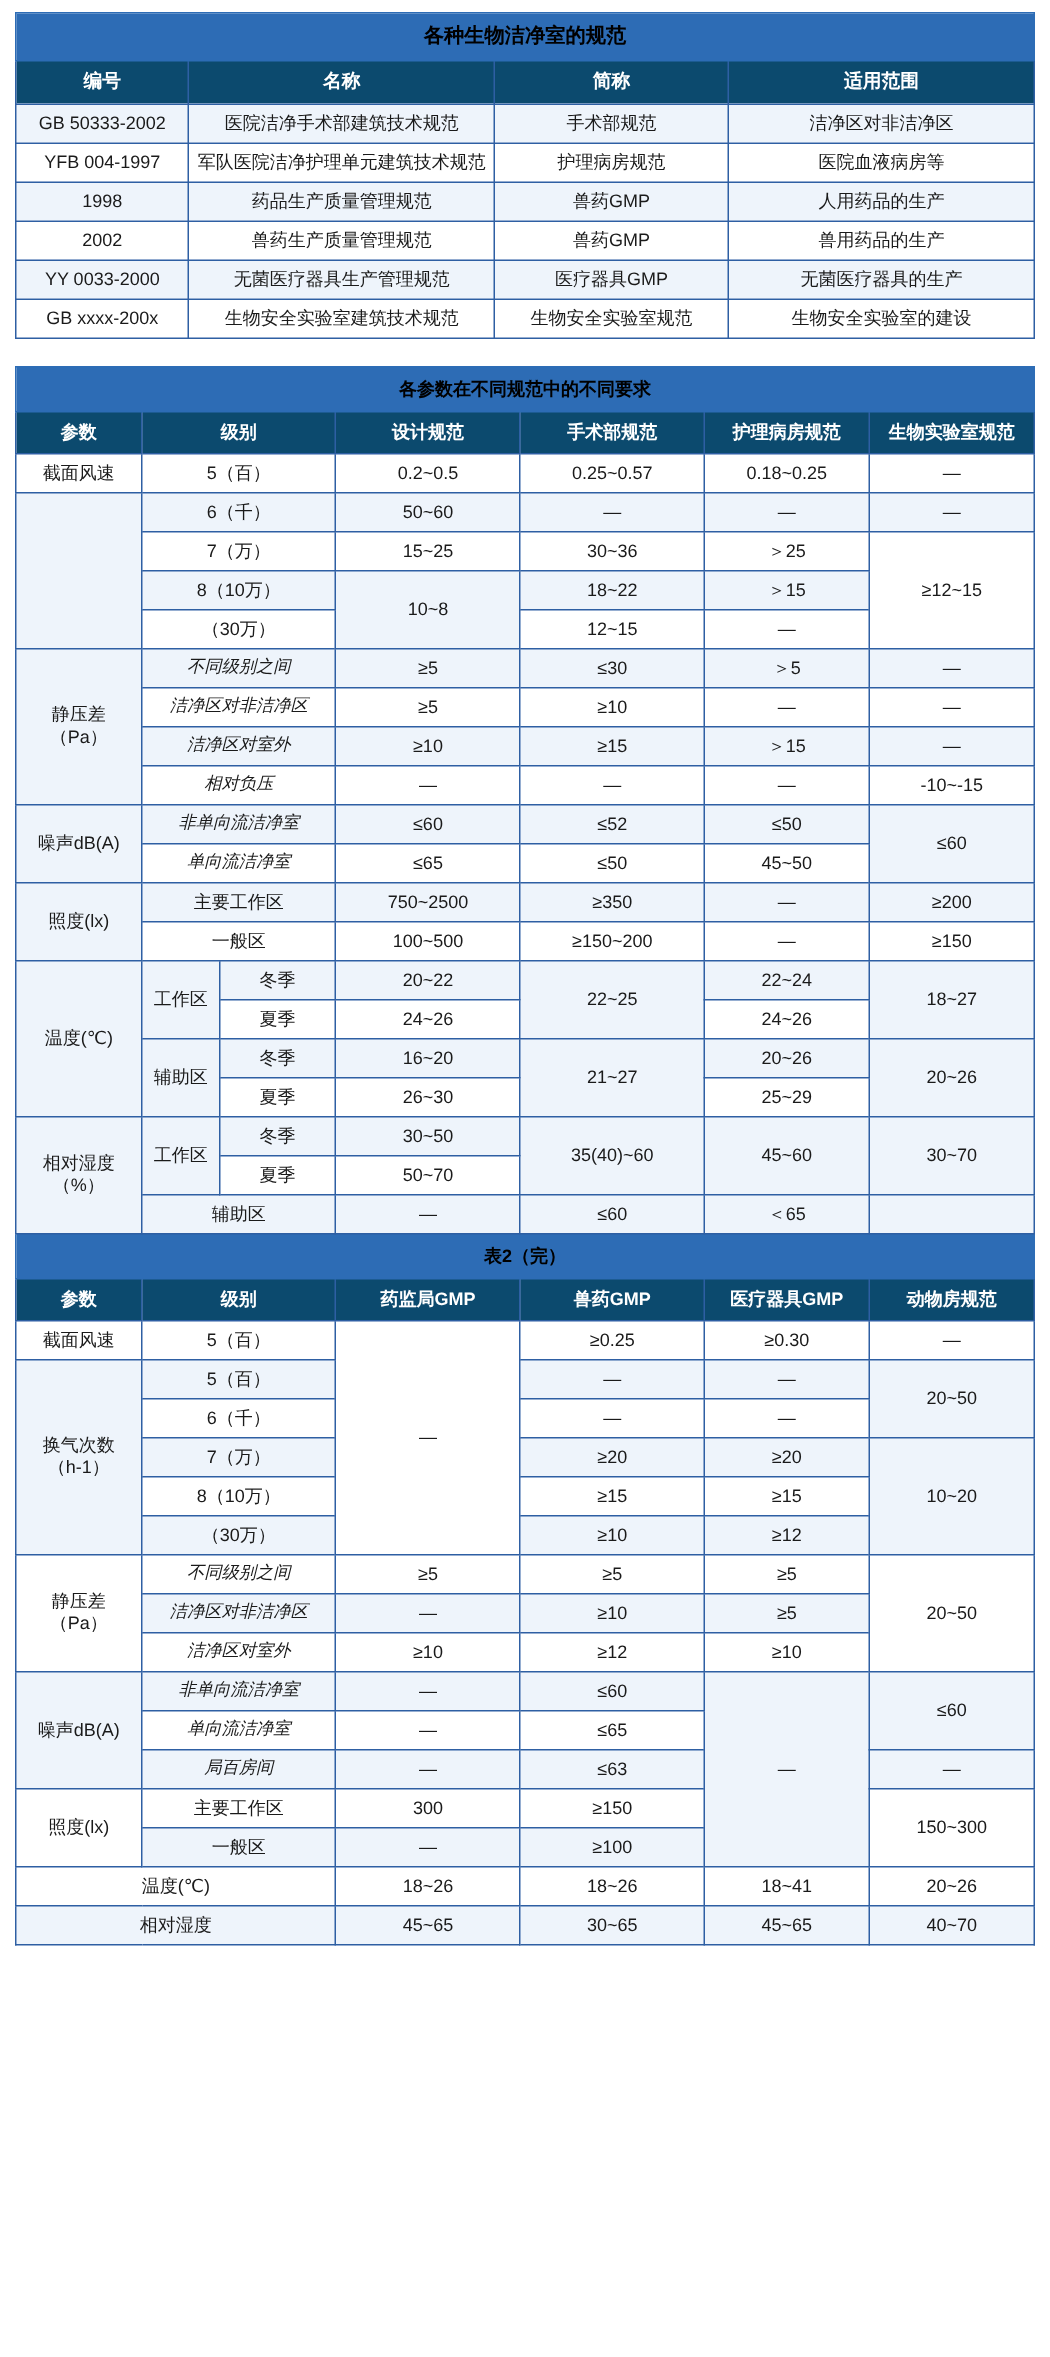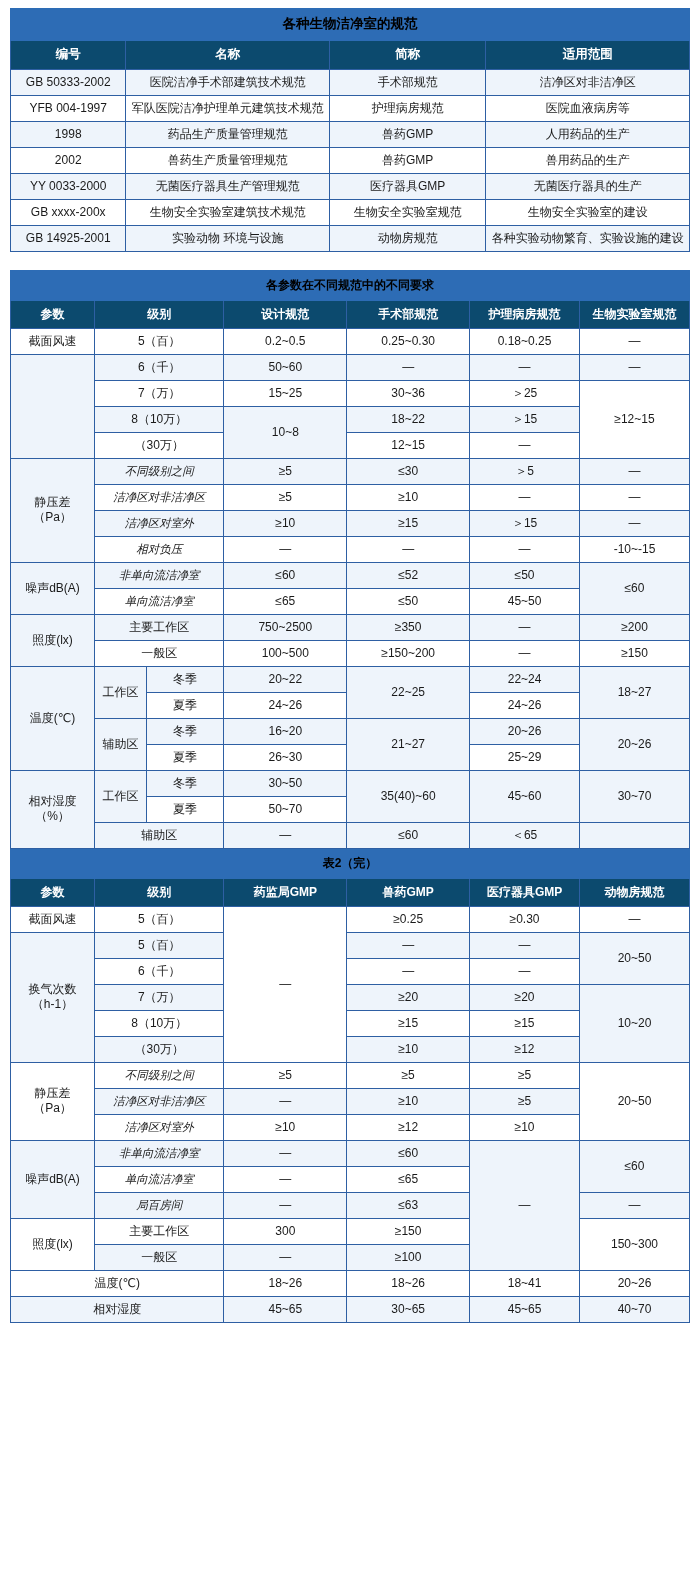--- a/index.html
+++ b/index.html
@@ -105,26 +105,20 @@
         <td>YY 0033-2000</td>
         <td>无菌医疗器具生产管理规范</td>
         <td>医疗器具GMP</td>
         <td>无菌医疗器具的生产</td>
       </tr>
       <tr class="zebra-a">
         <td>GB xxxx-200x</td>
         <td>生物安全实验室建筑技术规范</td>
         <td>生物安全实验室规范</td>
         <td>生物安全实验室的建设</td>
-      </tr>
-      <tr class="zebra-b">
-        <td>GB 14925-2001</td>
-        <td>实验动物 环境与设施</td>
-        <td>动物房规范</td>
-        <td>各种实验动物繁育、实验设施的建设</td>
       </tr>
     </tbody>
   </table>
 
   <table class="tbl2">
     <colgroup>
       <col style="width:13%">
         <col style="width:8%">
         <col style="width:12%">
       <col style="width:19%">
@@ -142,21 +136,21 @@
         <td>设计规范</td>
         <td>手术部规范</td>
         <td>护理病房规范</td>
         <td>生物实验室规范</td>
       </tr>
 
       <tr class="zebra-a">
         <td class="lbl">截面风速</td>
         <td colspan="2">5（百）</td>
         <td>0.2~0.5</td>
-        <td>0.25~0.30</td>
+        <td>0.25~0.57</td>
         <td>0.18~0.25</td>
         <td>—</td>
       </tr>
       <tr class="zebra-b">
         <td rowspan="4"></td>
         <td colspan="2">6（千）</td>
         <td>50~60</td>
         <td>—</td>
         <td>—</td>
         <td>—</td>

